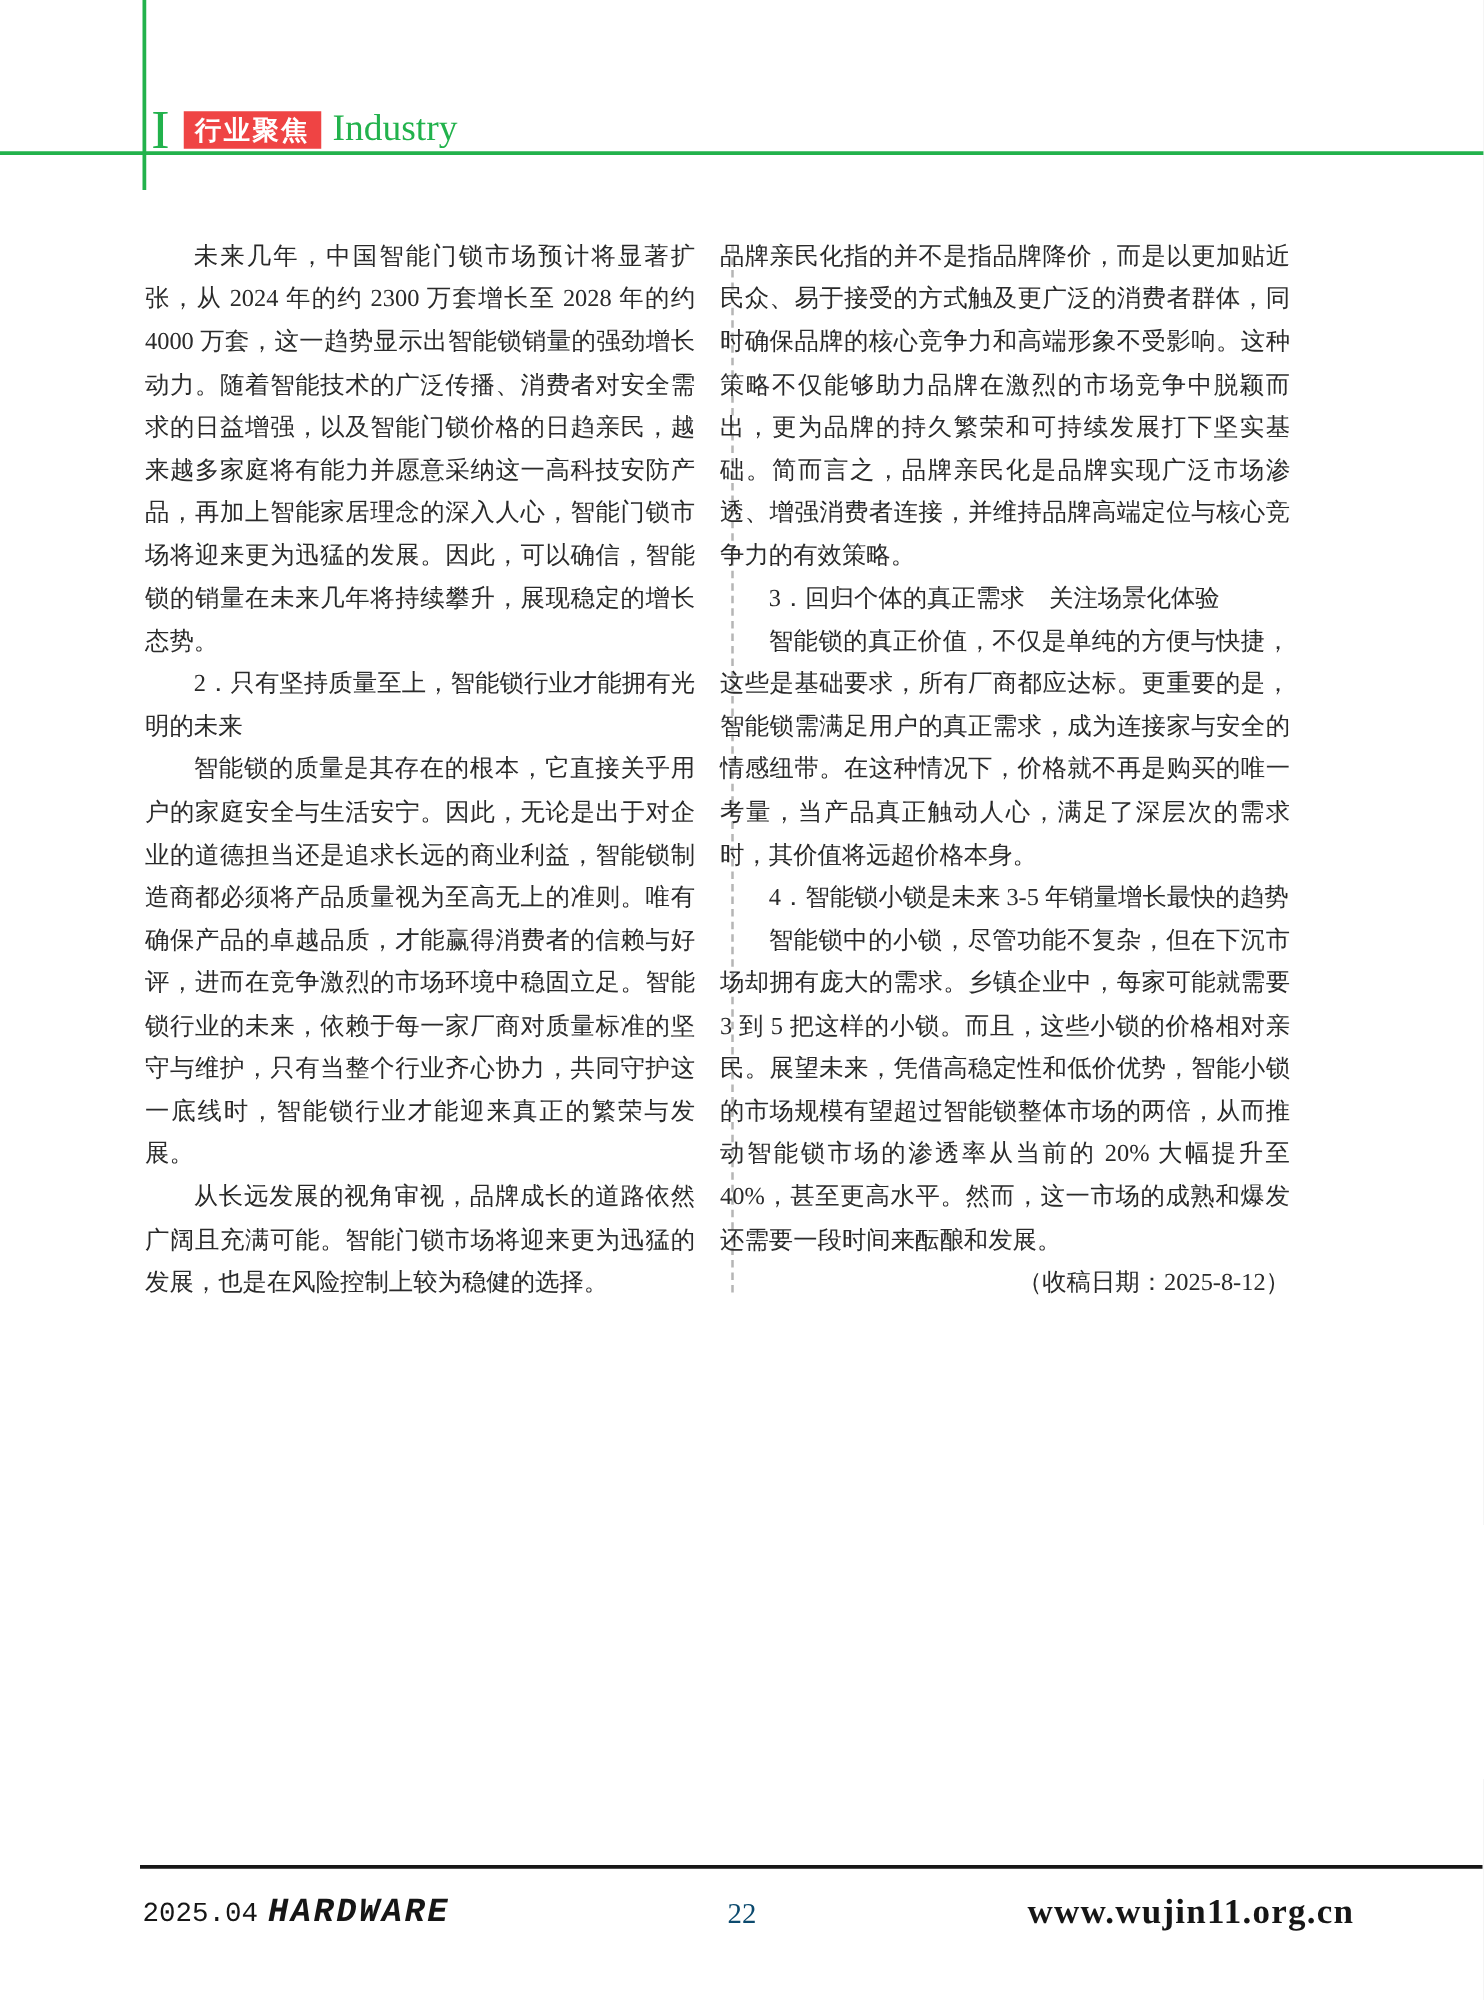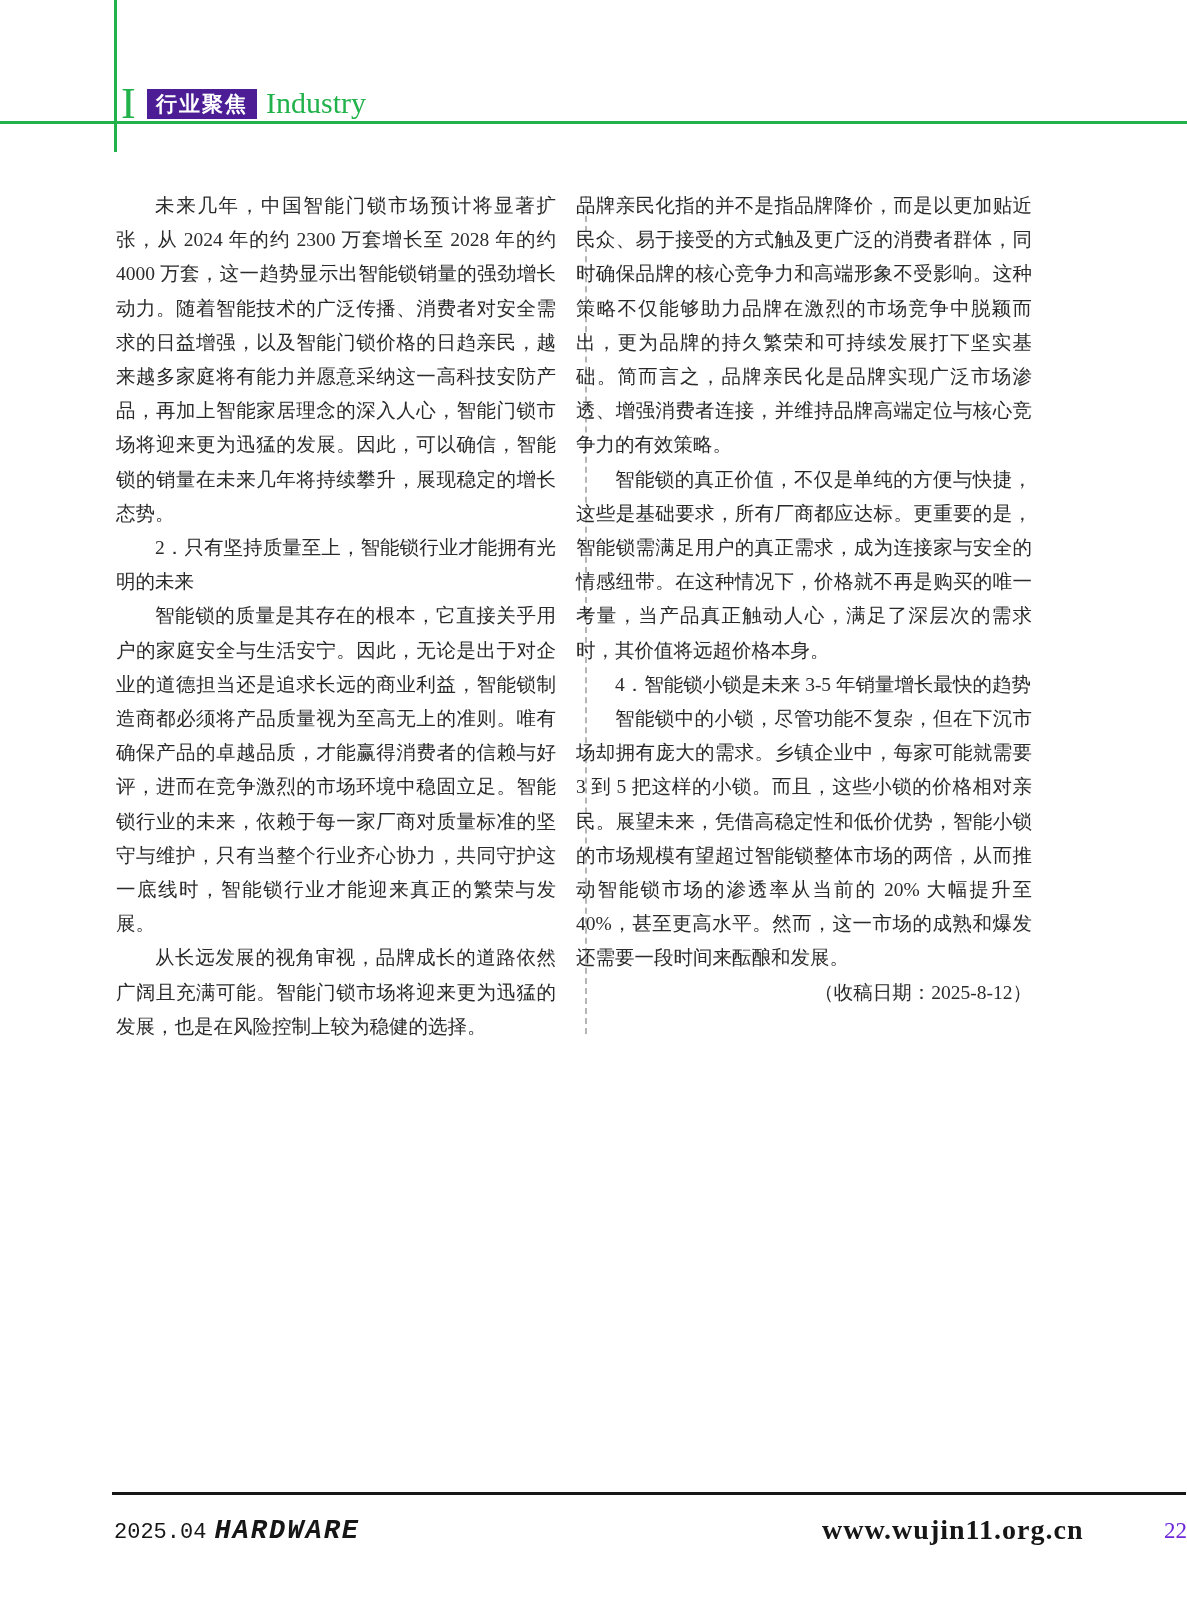--- a/index.html
+++ b/index.html
@@ -22,21 +22,21 @@
     width:1187px; height:3px; background:#22b24c;
   }
   .hdr-marker {
     position:absolute; left:121px; top:82px;
     font-size:44px; line-height:44px; color:#22b24c;
     font-family:"Liberation Serif","DejaVu Serif",serif;
   }
   .hdr-cn-box {
     position:absolute; left:147px; top:89px;
     width:110px; height:30px;
-    background:#4c1d95; color:#ffffff;
+    background:#ef4444; color:#ffffff;
     display:flex; align-items:center; justify-content:center;
     font-family:"Liberation Sans","DejaVu Sans",sans-serif;
     font-weight:bold; font-size:21px; letter-spacing:2px;
   }
   .hdr-en {
     position:absolute; left:266px; top:87px;
     font-size:30px; line-height:32px; color:#22b24c;
     font-family:"Liberation Serif","DejaVu Serif",serif;
   }
 
@@ -65,21 +65,21 @@
     position:absolute; left:114px; top:1516px;
     color:#161616; white-space:nowrap;font-family:Liberation Mono, monospace;
   }
   .ftr-issue { font-size:22px; }
   .ftr-mag {
     font-size:27px; font-weight:bold; font-style:italic;
     letter-spacing:2px; margin-left:8px;
   }
   .ftr-page {
     position:absolute; left:0; top:1518px; width:1187px;
-    text-align:right; font-size:23px; color:#6d28d9;
+    text-align:center; font-size:23px; color:#0c4a6e;
   }
   .ftr-site {
     position:absolute; left:822px; top:1514px;
     font-size:28px; font-weight:bold; letter-spacing:1px;
     color:#161616; white-space:nowrap;
   }
 </style>
 </head>
 <body>
 
@@ -95,20 +95,21 @@
 
   <div class="col col-left" id="col-left">
       <p class="para indent">未来几年，中国智能门锁市场预计将显著扩张，从 2024 年的约 2300 万套增长至 2028 年的约 4000 万套，这一趋势显示出智能锁销量的强劲增长动力。随着智能技术的广泛传播、消费者对安全需求的日益增强，以及智能门锁价格的日趋亲民，越来越多家庭将有能力并愿意采纳这一高科技安防产品，再加上智能家居理念的深入人心，智能门锁市场将迎来更为迅猛的发展。因此，可以确信，智能锁的销量在未来几年将持续攀升，展现稳定的增长态势。</p>
       <p class="para indent">2．只有坚持质量至上，智能锁行业才能拥有光明的未来</p>
       <p class="para indent">智能锁的质量是其存在的根本，它直接关乎用户的家庭安全与生活安宁。因此，无论是出于对企业的道德担当还是追求长远的商业利益，智能锁制造商都必须将产品质量视为至高无上的准则。唯有确保产品的卓越品质，才能赢得消费者的信赖与好评，进而在竞争激烈的市场环境中稳固立足。智能锁行业的未来，依赖于每一家厂商对质量标准的坚守与维护，只有当整个行业齐心协力，共同守护这一底线时，智能锁行业才能迎来真正的繁荣与发展。</p>
       <p class="para indent">从长远发展的视角审视，品牌成长的道路依然广阔且充满可能。智能门锁市场将迎来更为迅猛的发展，也是在风险控制上较为稳健的选择。</p>
     </div>
   <div class="col-divider"></div>
   <div class="col col-right" id="col-right">
       <p class="para">品牌亲民化指的并不是指品牌降价，而是以更加贴近民众、易于接受的方式触及更广泛的消费者群体，同时确保品牌的核心竞争力和高端形象不受影响。这种策略不仅能够助力品牌在激烈的市场竞争中脱颖而出，更为品牌的持久繁荣和可持续发展打下坚实基础。简而言之，品牌亲民化是品牌实现广泛市场渗透、增强消费者连接，并维持品牌高端定位与核心竞争力的有效策略。</p>
+      <p class="para indent">3．回归个体的真正需求　关注场景化体验</p>
       <p class="para indent">智能锁的真正价值，不仅是单纯的方便与快捷，这些是基础要求，所有厂商都应达标。更重要的是，智能锁需满足用户的真正需求，成为连接家与安全的情感纽带。在这种情况下，价格就不再是购买的唯一考量，当产品真正触动人心，满足了深层次的需求时，其价值将远超价格本身。</p>
       <p class="para indent">4．智能锁小锁是未来 3-5 年销量增长最快的趋势</p>
       <p class="para indent">智能锁中的小锁，尽管功能不复杂，但在下沉市场却拥有庞大的需求。乡镇企业中，每家可能就需要 3 到 5 把这样的小锁。而且，这些小锁的价格相对亲民。展望未来，凭借高稳定性和低价优势，智能小锁的市场规模有望超过智能锁整体市场的两倍，从而推动智能锁市场的渗透率从当前的 20% 大幅提升至 40%，甚至更高水平。然而，这一市场的成熟和爆发还需要一段时间来酝酿和发展。</p>
       <p class="para align-right">（收稿日期：2025-8-12）</p>
     </div>
 
   <div>
     <div class="ftr-rule"></div>
     <div class="ftr-left">
       <span class="ftr-issue">2025.04</span><span class="ftr-mag">HARDWARE</span>

